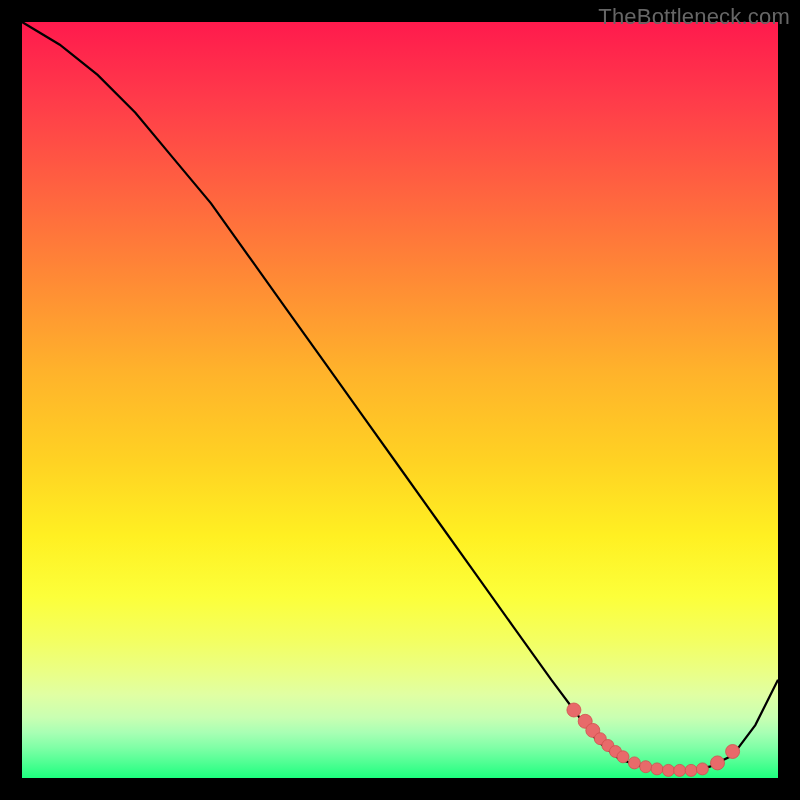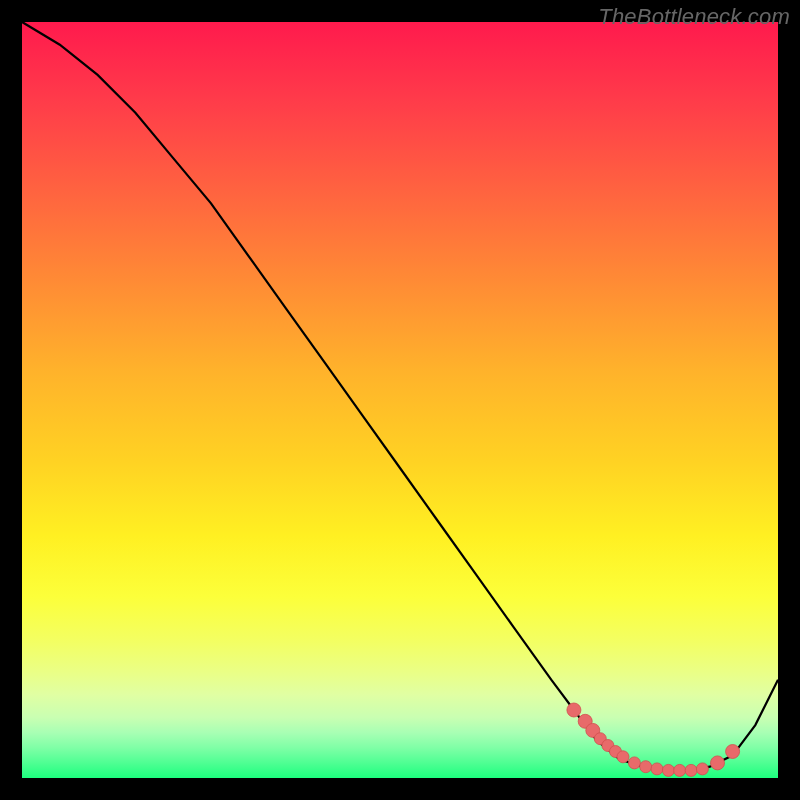--- a/index.html
+++ b/index.html
@@ -53,21 +53,20 @@
   }
   .watermark {
     position: absolute;
     top: 4px;
     right: 10px;
     color: #666;
     font-size: 22px;
     font-weight: 500;
     letter-spacing: 0.2px;
     user-select: none;
-    font-style: italic;
   }
   svg.curve {
     position: absolute;
     left: 0;
     top: 0;
     width: 100%;
     height: 100%;
     overflow: visible;
   }
   .curve path {

